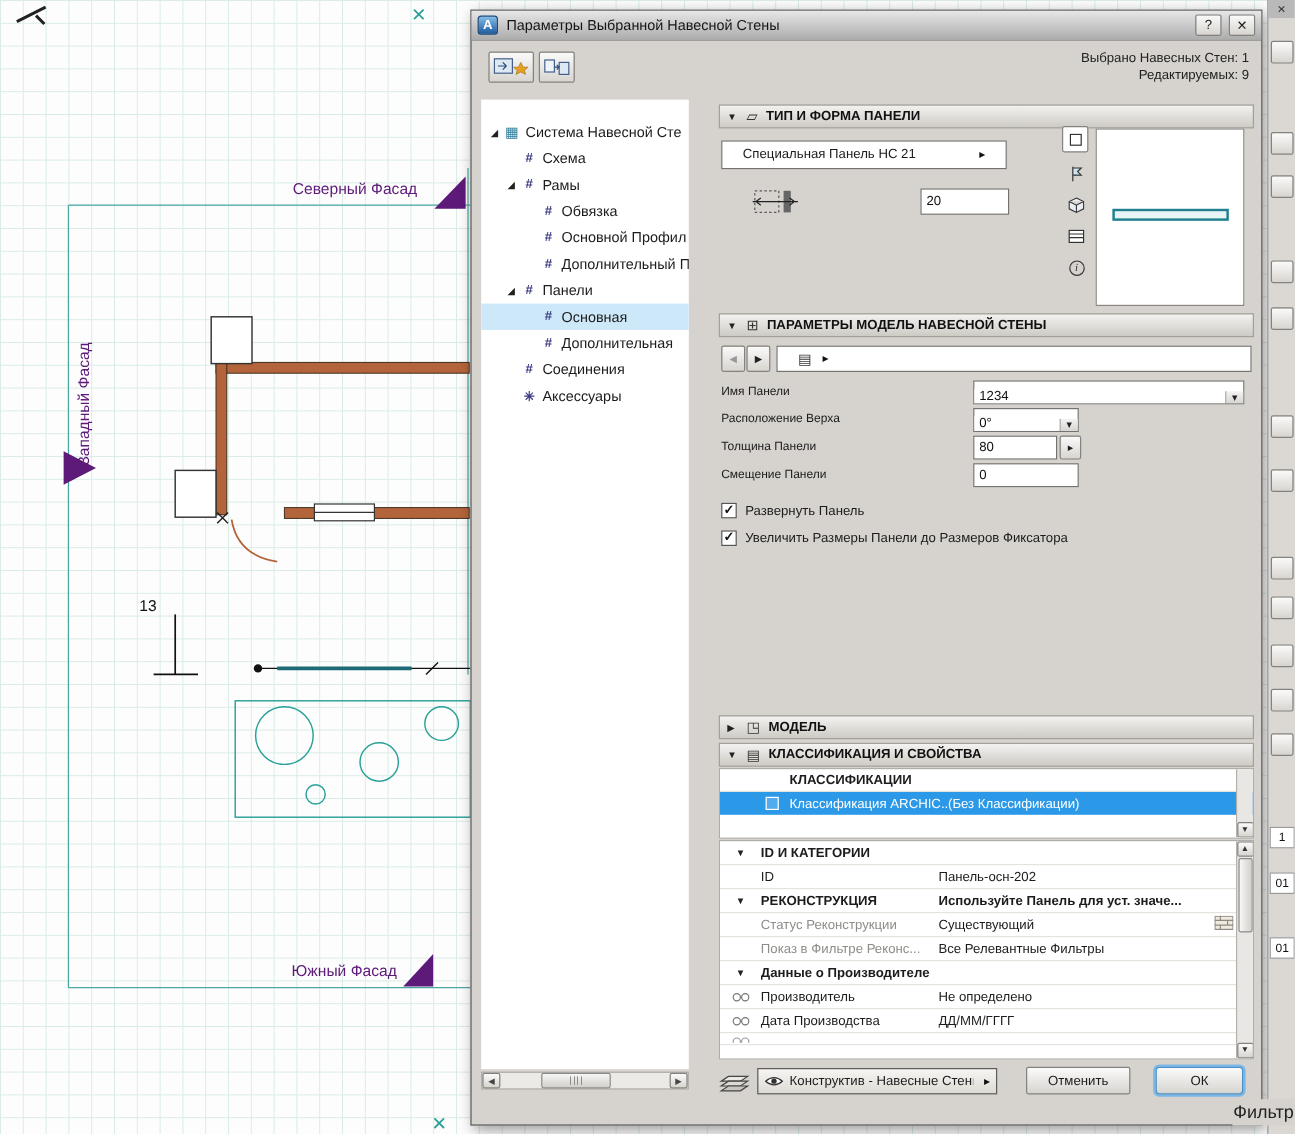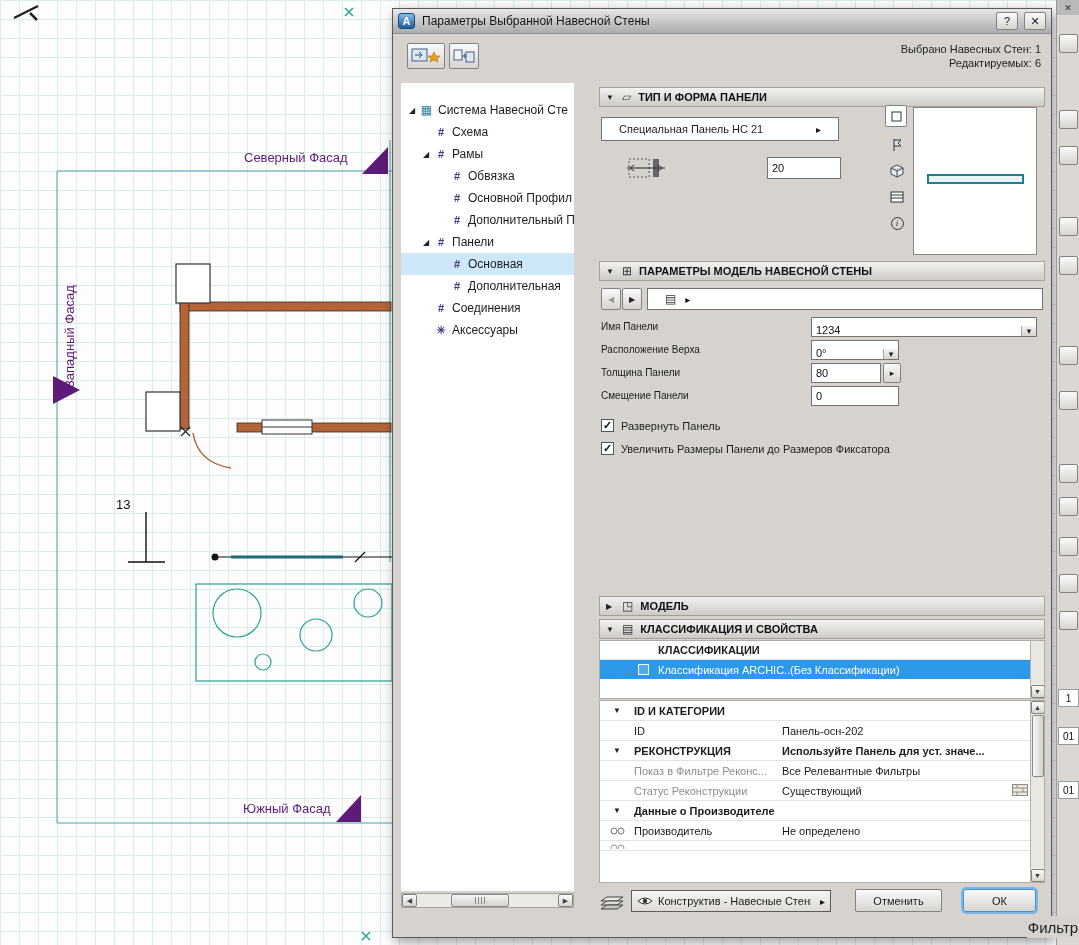--- a/index.html
+++ b/index.html
@@ -205,21 +205,21 @@
     <div class="dlg-tb-btn bevel" style="left:56px;top:34px;width:30px;height:26px">
       <svg width="22" height="18">
         <rect x="1" y="3" width="8" height="10" fill="#eef4f8" stroke="#44608a"></rect>
         <rect x="13" y="5" width="8" height="10" fill="#dce8f2" stroke="#44608a"></rect>
         <path d="M9,9 h4 m0,0 l-2,-2 m2,2 l-2,2" stroke="#2a4a7a" fill="none"></path>
       </svg>
     </div>
 
     <div class="selinfo">
       <div>Выбрано Навесных Стен: 1</div>
-      <div>Редактируемых: 6</div>
+      <div>Редактируемых: 9</div>
     </div>
 
     <div class="tree">
       <div class="titem" style="padding-left:4px">
         <span class="texp">◢</span>
         <span class="ticon root">▦</span>
         <span>Система Навесной Сте</span>
       </div>
       <div class="titem" style="padding-left:32px">
         <span class="ticon">#</span>
@@ -408,55 +408,65 @@
         <span class="p-lead"></span>
         <span class="p-name">ID</span>
         <span class="p-val">Панель-осн-202</span>
       </div>
       <div class="prow grp">
         <span class="p-lead">
             <span class="p-tri">▼</span>
           </span>
         <span class="p-name">РЕКОНСТРУКЦИЯ</span>
         <span class="p-val bval">Используйте Панель для уст. значе...</span>
-      </div>
-      <div class="prow">
-        <span class="p-lead"></span>
-        <span class="p-name grey">Показ в Фильтре Реконс...</span>
-        <span class="p-val">Все Релевантные Фильтры</span>
       </div>
       <div class="prow">
         <span class="p-lead"></span>
         <span class="p-name grey">Статус Реконструкции</span>
         <span class="p-val">
             <span>Существующий</span>
           <span class="push-r">
             <svg width="16" height="12">
                 <rect x="0.5" y="0.5" width="15" height="11" fill="#efe9df" stroke="#8d8a84"></rect>
                 <path d="M0,4 h16 M0,8 h16 M5,0 v4 M11,4 v4 M5,8 v4" stroke="#8d8a84" fill="none"></path>
               </svg>
           </span>
         </span>
       </div>
+      <div class="prow">
+        <span class="p-lead"></span>
+        <span class="p-name grey">Показ в Фильтре Реконс...</span>
+        <span class="p-val">Все Релевантные Фильтры</span>
+      </div>
       <div class="prow grp">
         <span class="p-lead">
             <span class="p-tri">▼</span>
           </span>
         <span class="p-name">Данные о Производителе</span>
         <span class="p-val"></span>
       </div>
       <div class="prow">
         <span class="p-lead">
           <svg width="15" height="8">
               <circle cx="4" cy="4" r="3" fill="none" stroke="#777"></circle>
               <circle cx="11" cy="4" r="3" fill="none" stroke="#777"></circle>
             </svg>
         </span>
         <span class="p-name">Производитель</span>
         <span class="p-val">Не определено</span>
+      </div>
+      <div class="prow">
+        <span class="p-lead">
+          <svg width="15" height="8">
+              <circle cx="4" cy="4" r="3" fill="none" stroke="#777"></circle>
+              <circle cx="11" cy="4" r="3" fill="none" stroke="#777"></circle>
+            </svg>
+        </span>
+        <span class="p-name">Дата Производства</span>
+        <span class="p-val">ДД/ММ/ГГГГ</span>
       </div>
       <div class="prow" style="height:10px">
         <span class="p-lead">
           <svg width="15" height="6">
               <circle cx="4" cy="5" r="3" fill="none" stroke="#999"></circle>
               <circle cx="11" cy="5" r="3" fill="none" stroke="#999"></circle>
             </svg>
         </span>
       </div>
       <div class="sbar">

